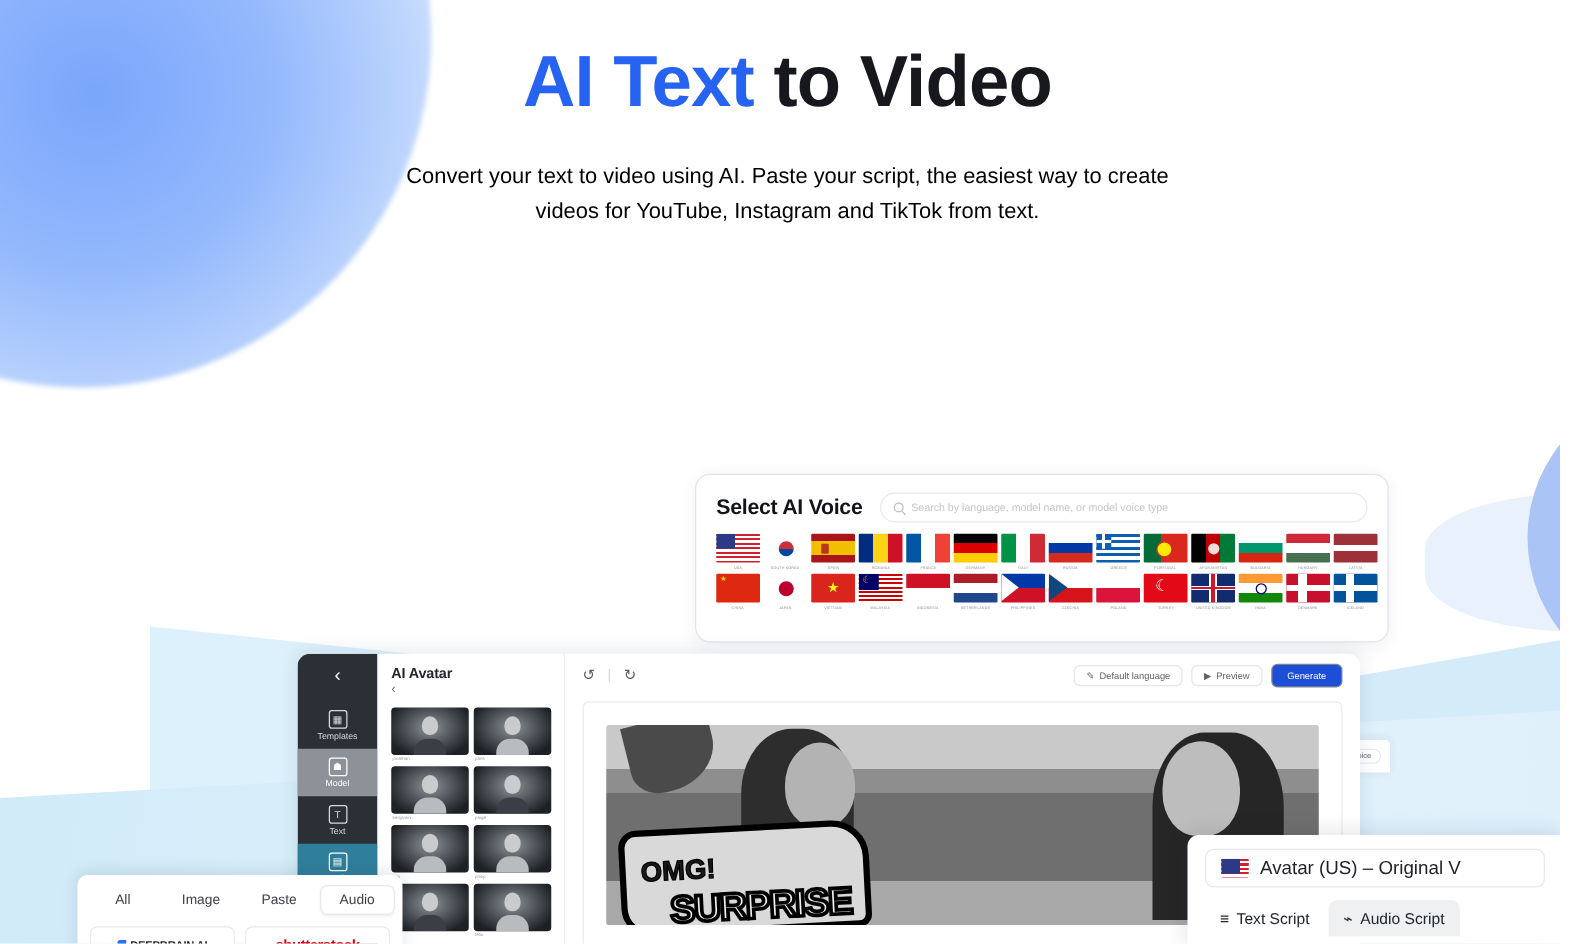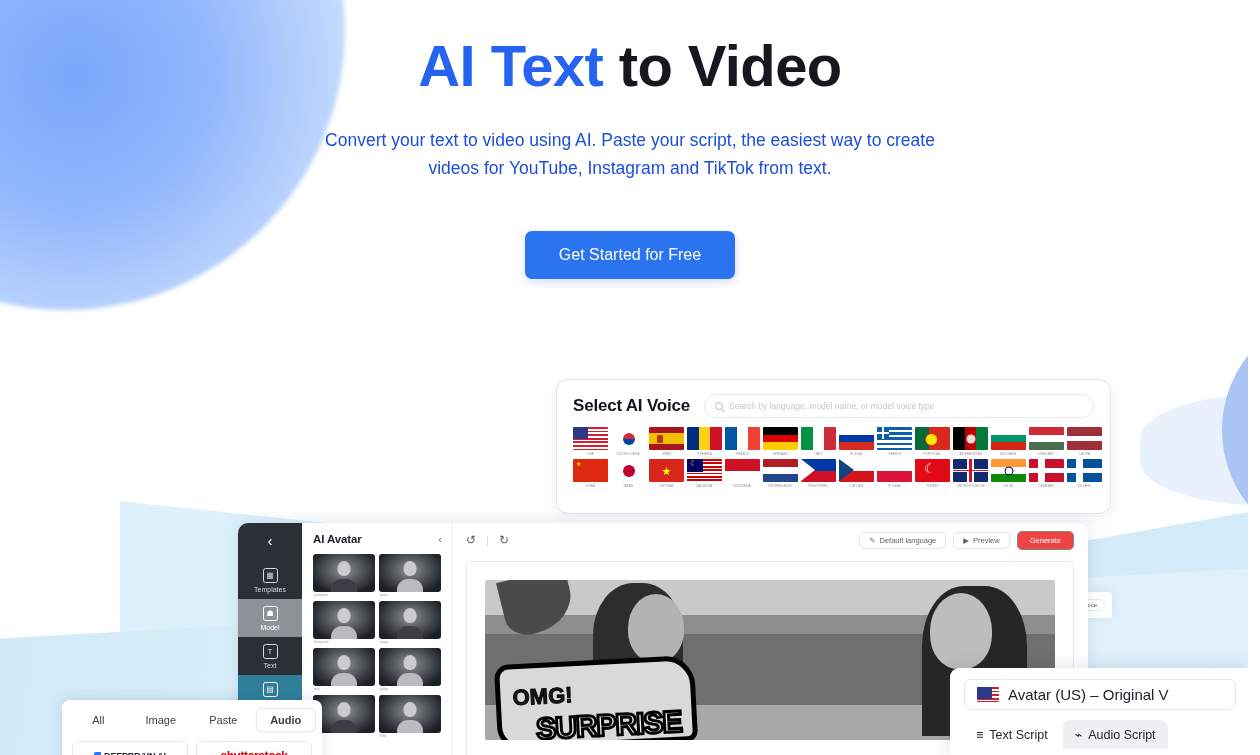--- a/index.html
+++ b/index.html
@@ -50,21 +50,21 @@
   
   .hero { position: absolute; left: 0; top: 0; width: 1260px; text-align: center; z-index: 5; }
   .hero h1 {
     margin-top: 34px;
     font-size: 58px; line-height: 1.12; font-weight: 700; color: #16181d;
     letter-spacing: -0.6px;
   }
   .hero h1 .accent { color: #2563f0; }
   .hero p {
     margin: 28px auto 0; width: 640px;
-    font-size: 17.5px; line-height: 1.58; color: #1d4ed8; font-weight: 400;
+    font-size: 17.5px; line-height: 1.58; color: #000000; font-weight: 400;
   }
   .cta {
     display: inline-block; margin-top: 49px;
     background: #2b74f0; color: #fff; border: none;
     font-family: inherit; font-size: 16px; font-weight: 400;
     padding: 15px 34px; border-radius: 7px; cursor: pointer;
     box-shadow: 0 3px 10px rgba(40,90,200,.22);
   }
 
   
@@ -165,21 +165,21 @@
     align-items: center; gap: 3px; font-size: 7px; color: #d7dae0; cursor: pointer;
   }
   .rail-item.active { background: #8d9299; color: #fff; }
   .rail-item.media { background: #2f7f9b; color: #fff; }
   .rail-ico {
     width: 15px; height: 15px; border: 1.3px solid currentColor; border-radius: 2.5px;
     display: flex; align-items: center; justify-content: center; font-size: 8px; line-height: 1;
   }
 
   .ed-panel { width: 150px; flex: none; border-right: 1px solid #ebedf0; padding: 10px 9px 0 11px; background:#fff; }
-  .ed-panel-head { display: flex; align-items: flex-start; justify-content: space-between; margin-bottom: 9px; }
+  .ed-panel-head { display: flex; align-items: flex-start; justify-content: space-between; margin-bottom: 9px; flex-direction: column; }
   .ed-panel-title { font-size: 11.5px; font-weight: 700; color: #22262c; letter-spacing: -.1px; }
   .ed-panel-chev { font-size: 11px; color: #6b7079; }
   .avatar-grid { display: flex; flex-wrap: wrap; gap: 4px; }
   .avatar-cell { width: 62px; }
   .avatar-thumb {
     width: 62px; height: 38px; border-radius: 3px; overflow:hidden;
     background: radial-gradient(ellipse at 50% 42%, #8f9397 0%, #53585e 40%, #1d2024 80%);
     position: relative;
   }
   .avatar-thumb::before {
@@ -196,21 +196,21 @@
   .ed-canvas { flex: 1; background: #fff; position: relative; }
   .ed-toolbar { height: 34px; display: flex; align-items: center; padding: 0 14px; gap: 10px; }
   .tb-undo { font-size: 12px; color: #5c6169; }
   .tb-sep { color: #d3d6db; font-size: 11px; }
   .tb-right { margin-left: auto; display: flex; align-items: center; gap: 7px; }
   .tb-chip {
     display: flex; align-items: center; gap: 4px;
     border: 1px solid #e3e5e9; border-radius: 5px; padding: 3px 9px;
     font-size: 7.5px; color: #5d636b; background:#fff;
   }
-  .tb-chip.solid { background: #ef4444; border-color: #7c8691; color: #fff; padding: 4px 12px; }
+  .tb-chip.solid { background: #1d4ed8; border-color: #7c8691; color: #fff; padding: 4px 12px; }
   .canvas-frame {
     position: absolute; left: 14px; top: 38px; right: 14px; bottom: 0;
     border: 1px solid #e8eaee; border-radius: 5px 5px 0 0; background: #fff; padding: 18px 18px 0;
   }
   .video-still {
     width: 100%; height: 160px; border-radius: 2px; overflow: hidden; position: relative;
     background: linear-gradient(to bottom, #c9c9c9 0 22%, #8e8e8e 22% 34%, #6f6f6f 34% 78%, #a8a8a8 78%);
     filter: grayscale(1);
   }
   .vs-person-l { position:absolute; left:19%; top:2%; width:90px; height:115px; border-radius:45% 45% 30% 30%; background:#2d2d2d; }
@@ -229,21 +229,21 @@
   
   .media-card {
     position: absolute; left: 62px; top: 700px; width: 260px; height: 80px;
     background: #fff; border-radius: 8px 8px 0 0; box-shadow: 0 -2px 14px rgba(20,40,80,.12);
     z-index: 9; padding: 8px 0 0 0; overflow: hidden;
   }
   .media-tabs { display: flex; align-items: center; gap: 2px; padding: 0 6px; }
   .media-tab {
     flex: 1; text-align: center; font-size: 11px; color: #3c4148; padding: 6px 0; border-radius: 6px;
   }
-  .media-tab.active { background: #fff; box-shadow: 0 0 0 1px #e6e8ec inset, 0 1px 3px rgba(0,0,0,.06); font-weight: 700; }
+  .media-tab.active { background: #fff; box-shadow: 0 0 0 1px #e6e8ec inset, 0 1px 3px rgba(0,0,0,.06); font-weight: 400; }
   .media-brands { display: flex; gap: 8px; padding: 9px 10px 0; }
   .brand {
     flex: 1; height: 30px; border: 1px solid #e7e9ec; border-radius: 6px;
     display: flex; align-items: center; justify-content: center; gap: 3px; background:#fff;
   }
   .brand-deepbrain { font-size: 9px; font-weight: 700; color: #1d2228; letter-spacing: -.2px; }
   .brand-dot { width: 7px; height: 9px; background: #2b74f0; border-radius: 2px 0 0 2px; }
   .brand-shutter { font-size: 12px; font-weight: 800; color: #d40511; letter-spacing: -.4px; }
 
   
@@ -287,21 +287,20 @@
   <div class="blob-r"></div>
   <div class="sheet sheet-c"></div>
   <div class="sheet sheet-b"></div>
   <div class="sheet sheet-a"></div>
 
   <div class="hero">
     <h1>
       <span class="accent">AI Text</span><span> to Video</span>
     </h1>
     <p>Convert your text to video using AI. Paste your script, the easiest way to create videos for YouTube, Instagram and TikTok from text.</p>
-    <button class="cta">Get Started for Free</button>
   </div>
 
   <div class="voice-card">
     <div class="voice-head">
       <div class="voice-title">Select AI Voice</div>
       <div class="voice-search">
         <span class="mag"></span>
         <span>Search by language, model name, or model voice type</span>
       </div>
     </div>

